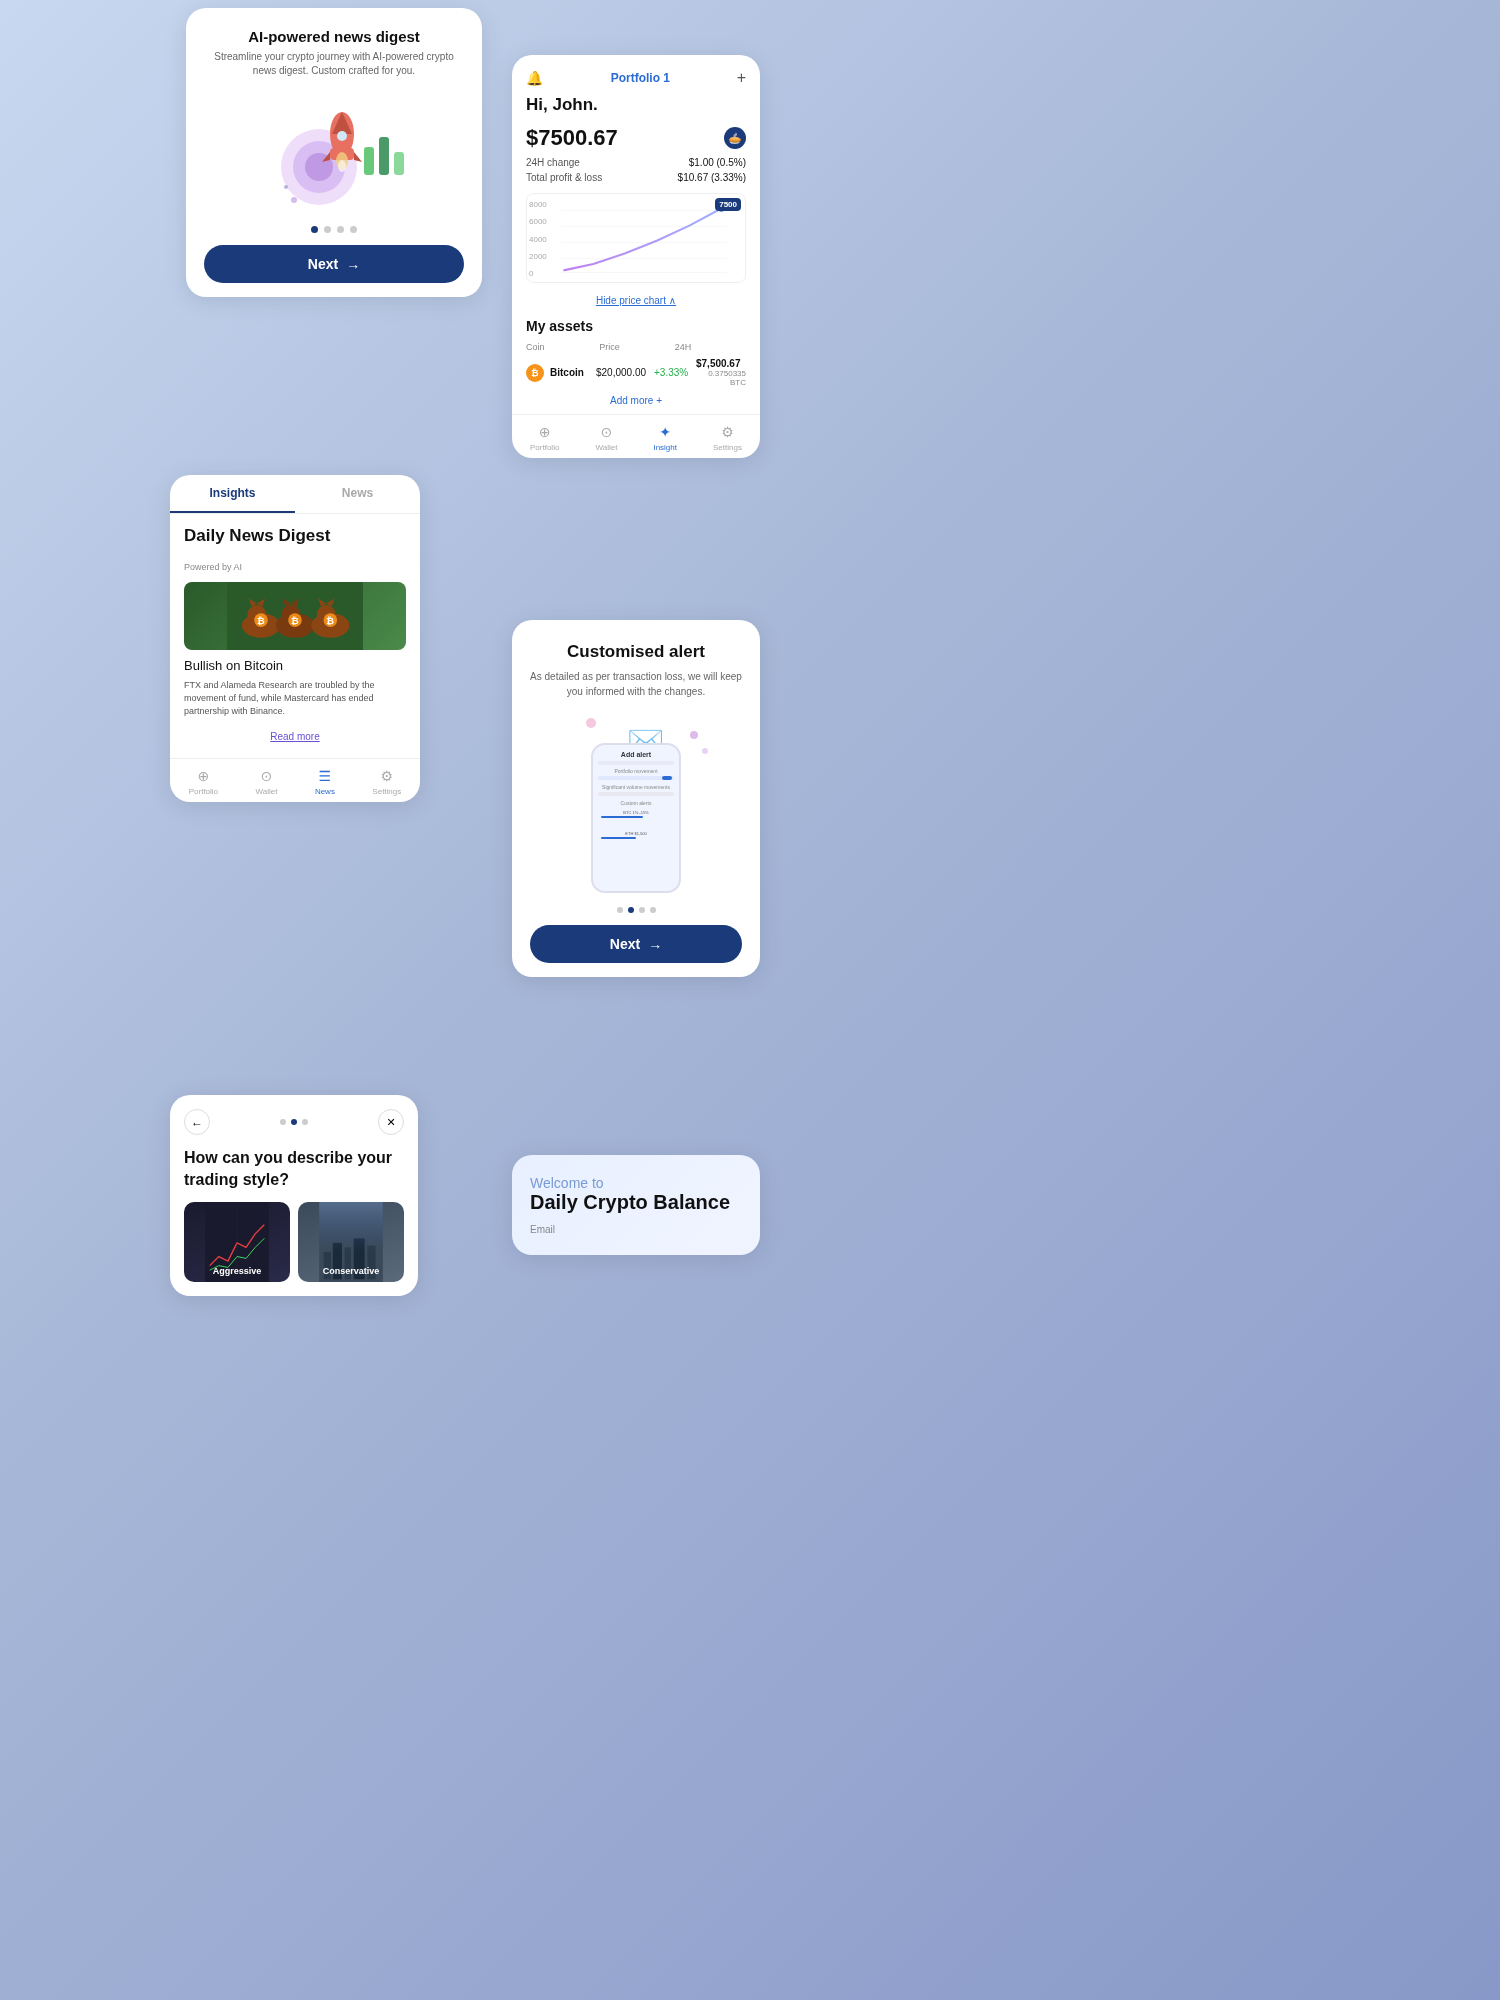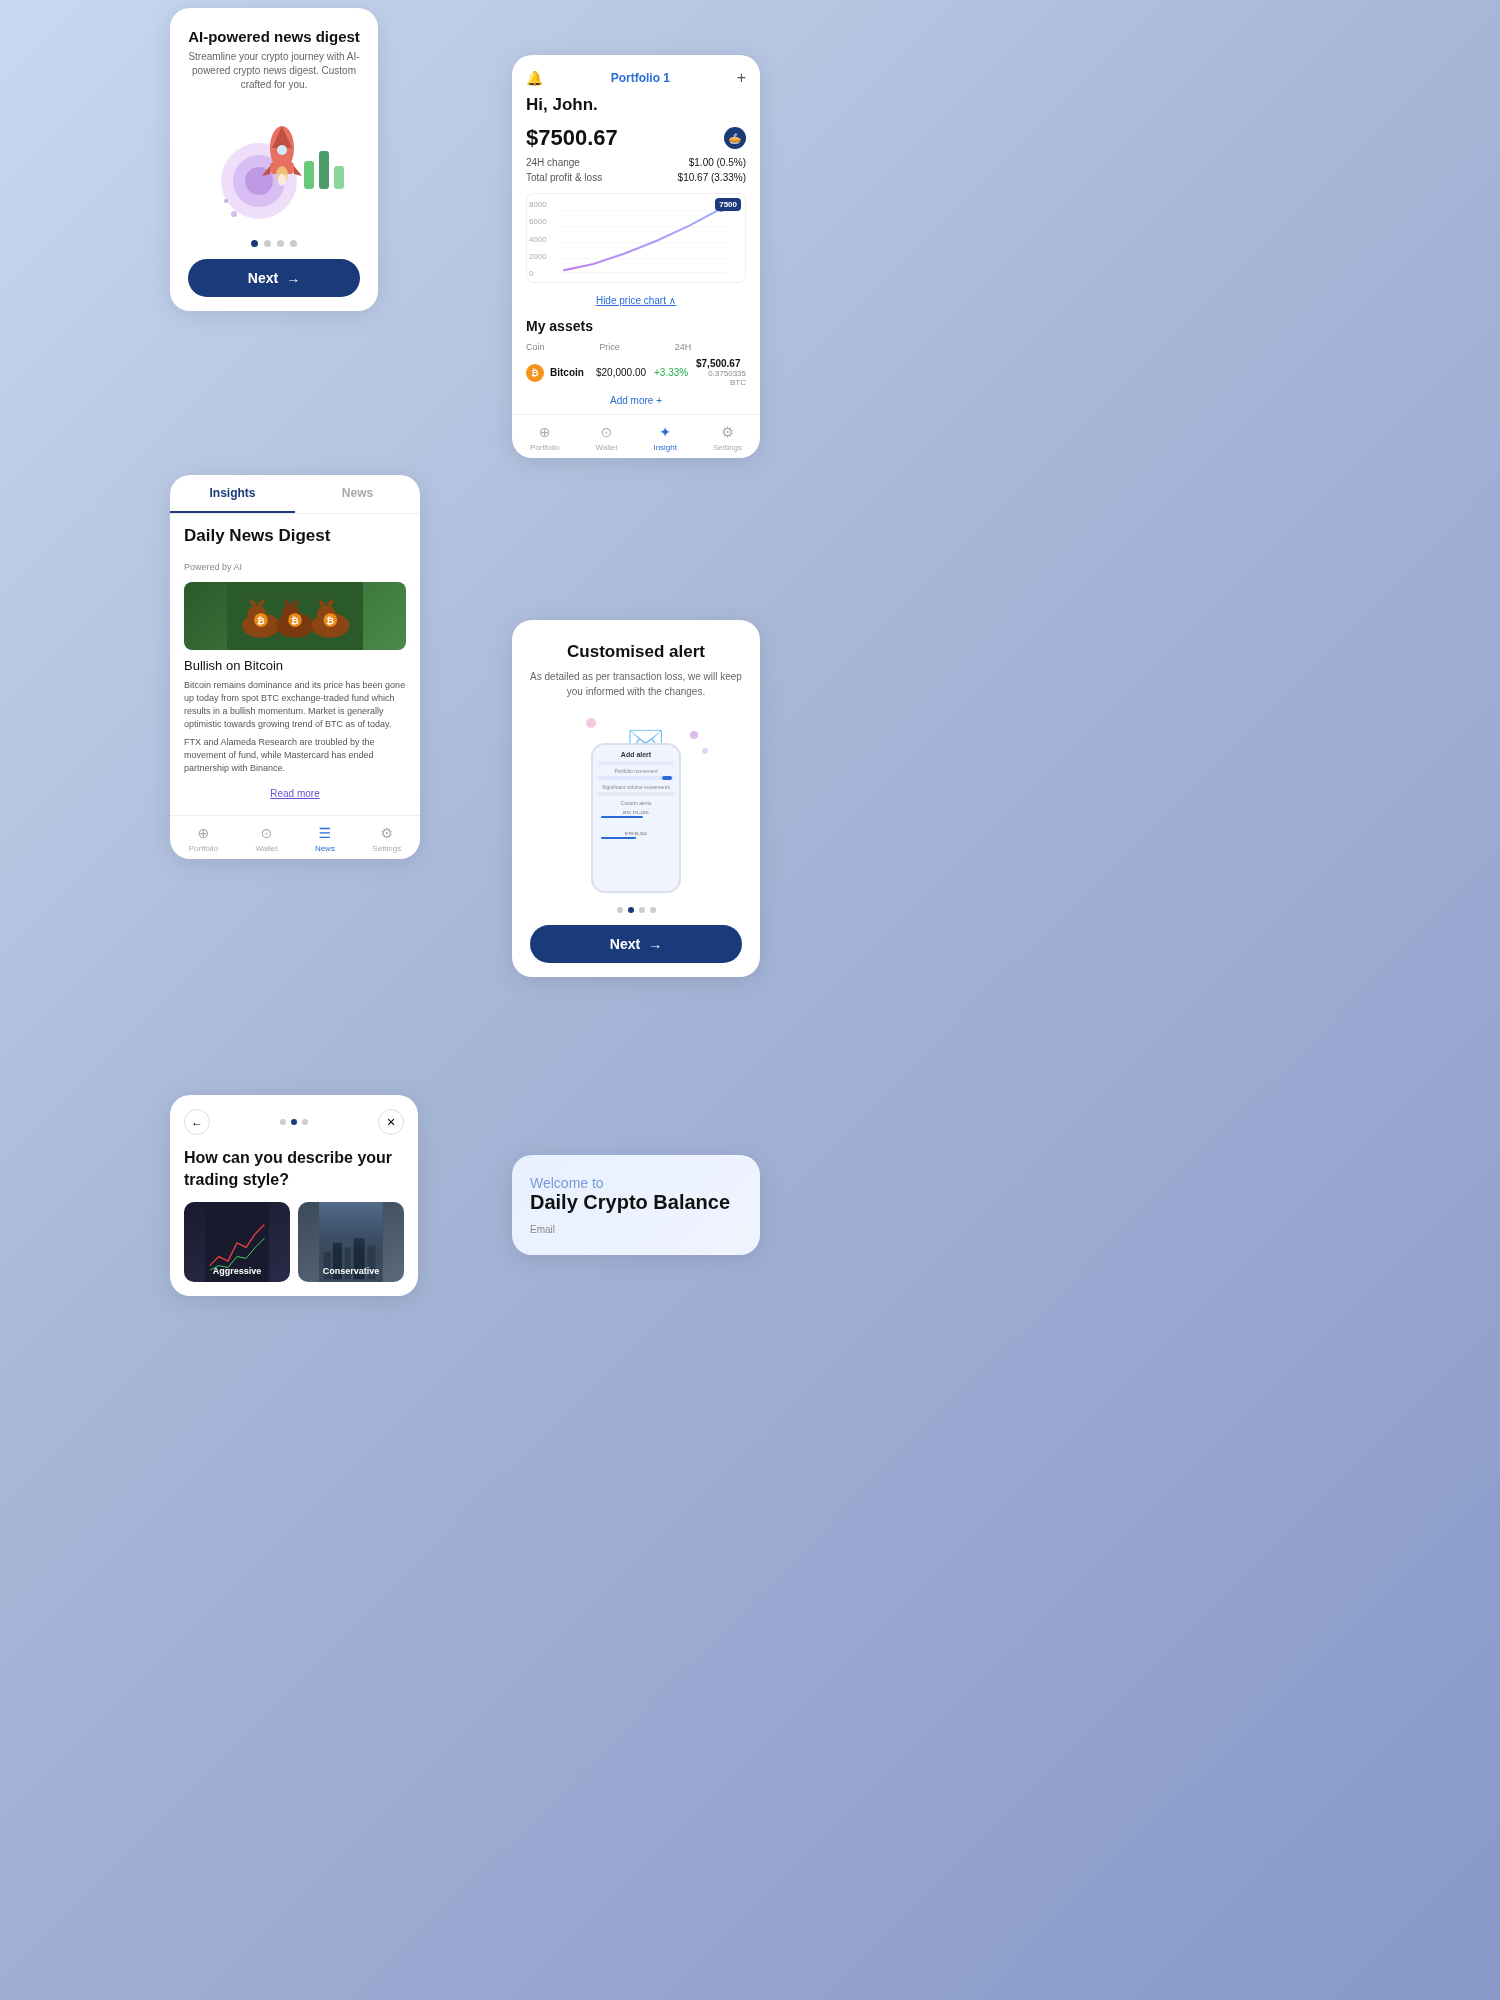--- a/index.html
+++ b/index.html
@@ -14,23 +14,23 @@
     
     .card {
       background: #fff;
       border-radius: 20px;
       box-shadow: 0 4px 24px rgba(0,0,0,0.10);
       position: absolute;
     }
 
     
     #card-ai-news {
-      left: 170px;
+      left: 186px;
       top: 8px;
-      width: 208px;
+      width: 296px;
       padding: 20px 18px 14px;
     }
     #card-ai-news .card-title {
       font-size: 15px;
       font-weight: 700;
       text-align: center;
       color: #111;
     }
     #card-ai-news .card-subtitle {
       font-size: 10px;
@@ -568,21 +568,20 @@
         <circle cx="25" cy="28" r="5" fill="#f7931a" opacity="0.9"></circle>
         <text x="22" y="31" font-size="7" fill="#fff" font-weight="bold">₿</text>
         <circle cx="50" cy="28" r="5" fill="#f7931a" opacity="0.9"></circle>
         <text x="47" y="31" font-size="7" fill="#fff" font-weight="bold">₿</text>
         <circle cx="76" cy="28" r="5" fill="#f7931a" opacity="0.9"></circle>
         <text x="73" y="31" font-size="7" fill="#fff" font-weight="bold">₿</text>
       </svg>
     </div>
     <div class="news-headline">Bullish on Bitcoin</div>
     <div class="news-body">
-      <p>Bitcoin remains dominance and its price has been gone up today from spot BTC exchange-traded fund which results in a bullish momentum. Market is generally optimistic towards growing trend of BTC as of today.</p>
       <p>FTX and Alameda Research are troubled by the movement of fund, while Mastercard has ended partnership with Binance.</p>
     </div>
     <div class="read-more">Read more</div>
   </div>
   <div class="insights-bottom-nav">
     <div class="nav-item">
       <span class="nav-icon">⊕</span>
       <span>Portfolio</span>
     </div>
     <div class="nav-item">

